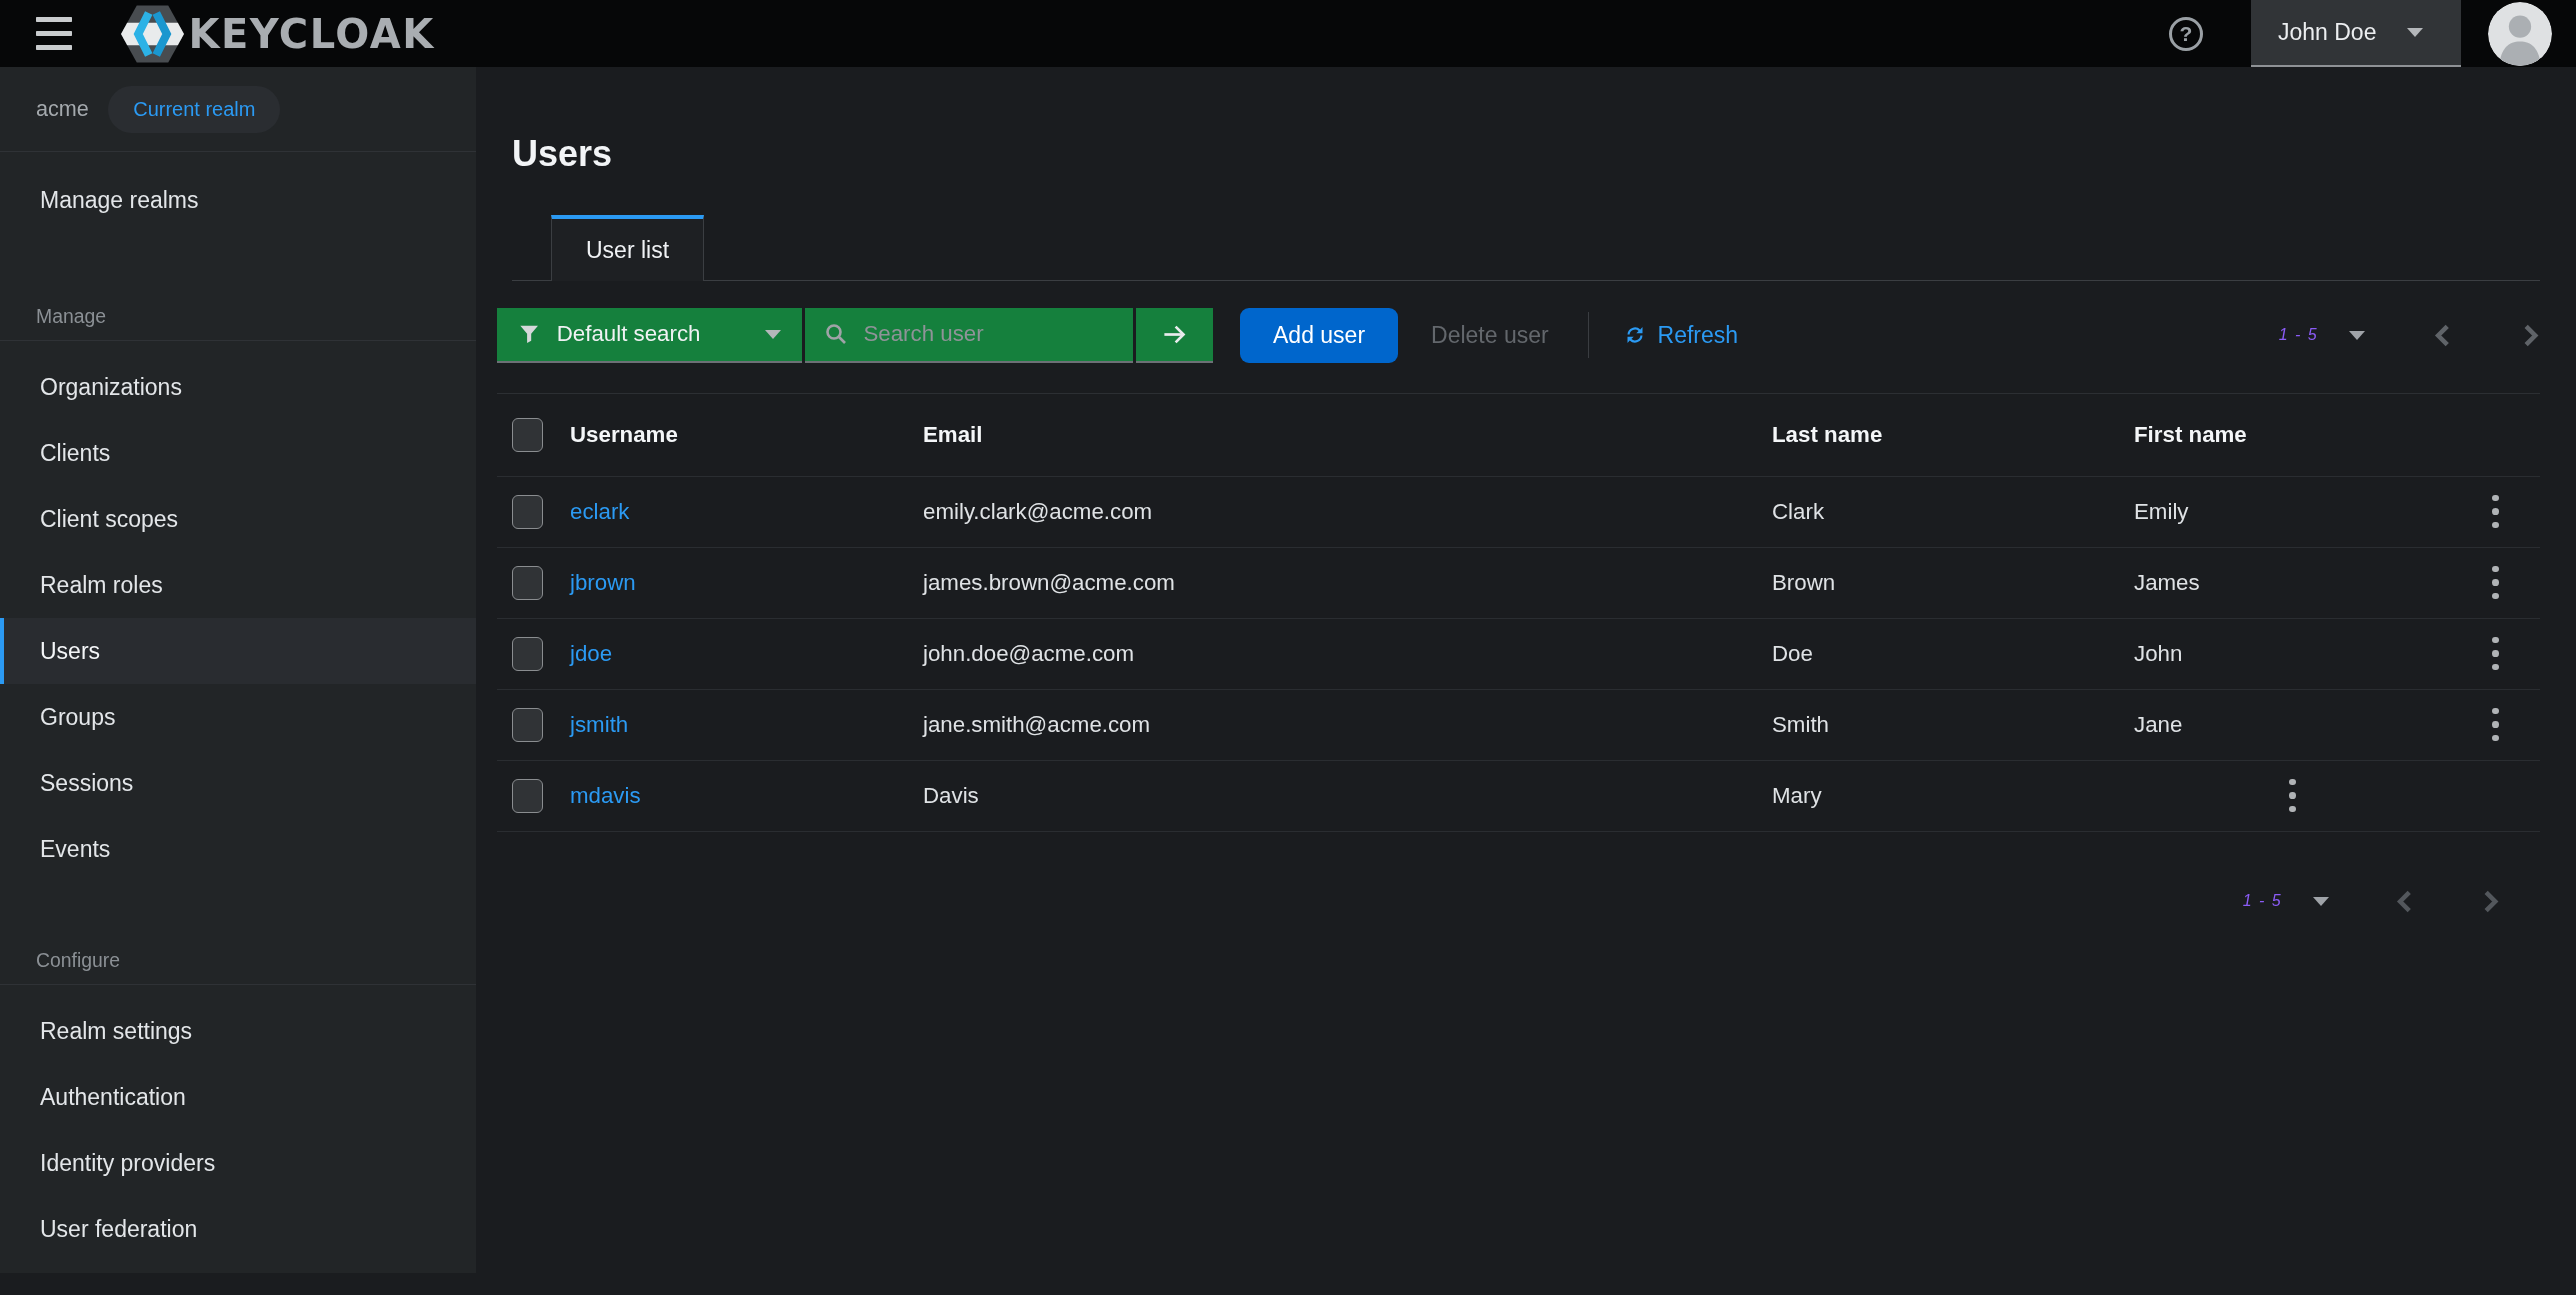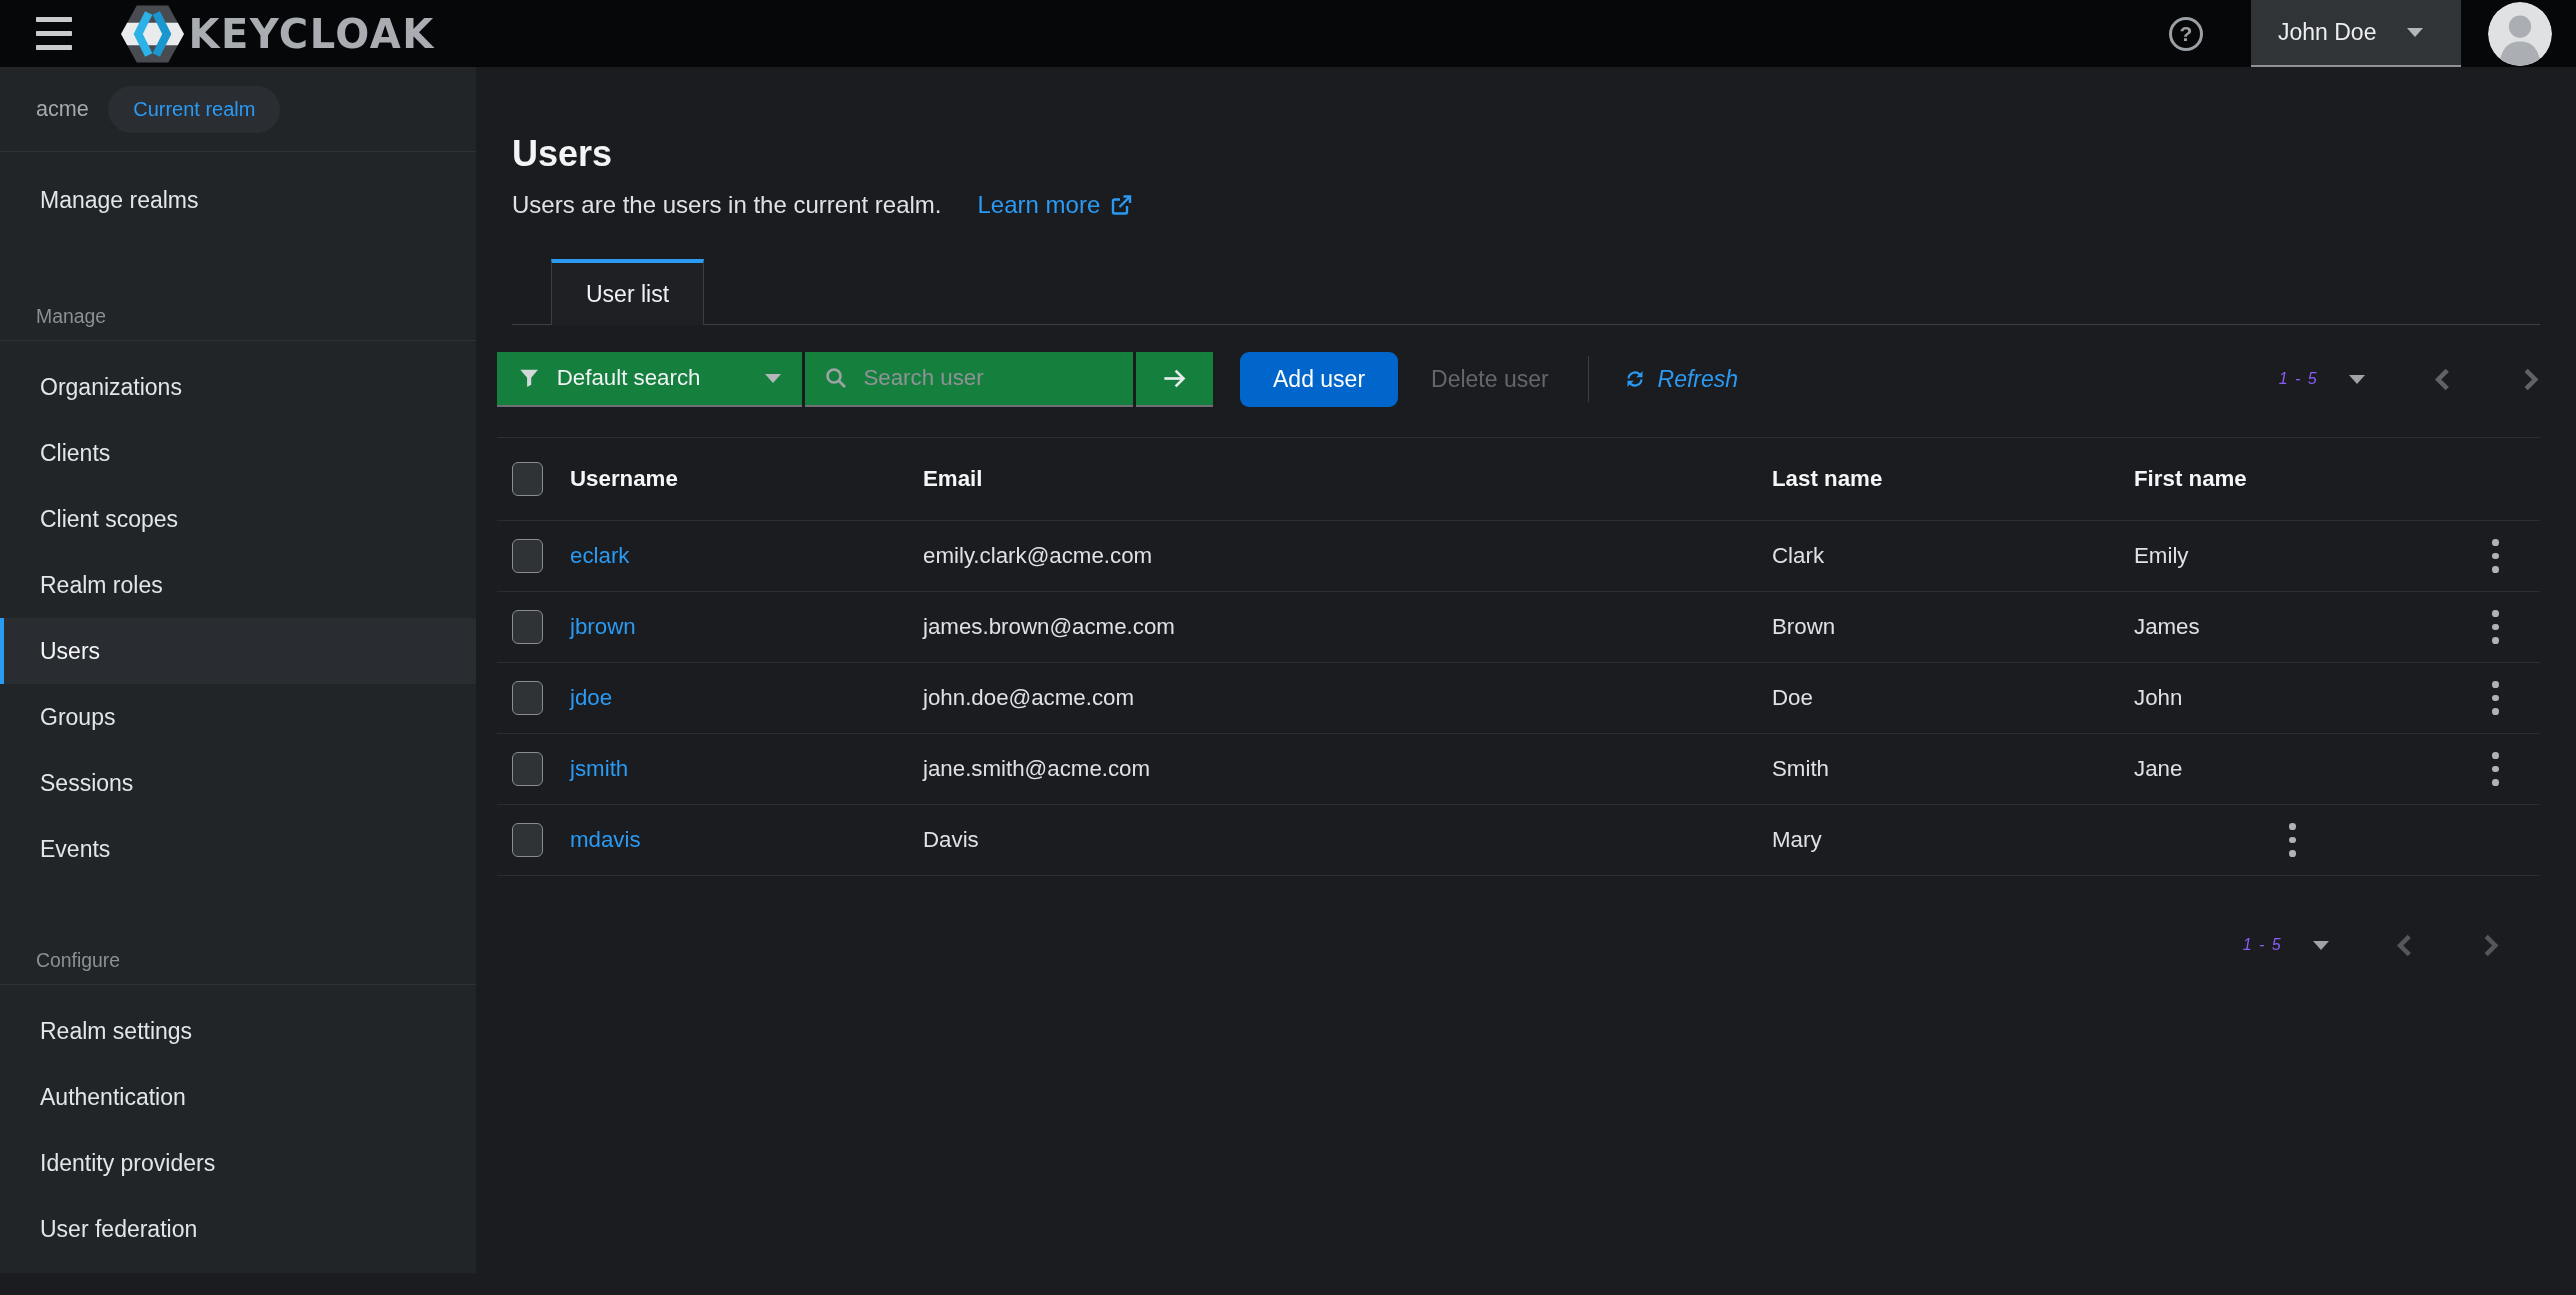--- a/index.html
+++ b/index.html
@@ -58,21 +58,21 @@
   .filter-select .label { color:#f0f2f4; font-size:22.3px; margin-left:16.4px; flex:1; }
   .search-box { width:328px; margin-left:3px; padding:0 19.4px; }
   .search-box input { background:transparent; border:none; outline:none; color:#e8ebee; font-size:22.3px; width:246px; margin-left:15px; }
   .search-box input::placeholder { color:#8f9398; }
   .arrow-btn { width:77px; margin-left:3px; justify-content:center; cursor:pointer; }
   .btn-primary { margin-left:27px; height:55px; padding:0 33px; background:#0066cc; color:#ffffff; font-size:23px;
     border:none; border-radius:9px; cursor:pointer; }
   .btn-disabled { margin-left:33px; background:none; border:none; color:#63676c; font-size:23px; }
   .vsep { width:1.5px; height:46px; background:#3a3d41; margin-left:39px; }
   .refresh { margin-left:34px; display:flex; align-items:center; color:#2b9af3; font-size:23px; cursor:pointer; background:none; border:none; }
-  .refresh span { margin-left:10.4px;font-style:italic; }
+  .refresh span { margin-left:10.4px; }
   .toolbar-spacer { flex:1; }
   .pagination { display:flex; align-items:center; }
   .pagination .range { color:#8b5cf6; font-size:16px; letter-spacing:1.5px;font-style:italic; }
   .pag-caret { margin-left:31px; border-top-color:#9fa3a8; cursor:pointer; }
   .chev { background:none; border:none; margin-left:68px; cursor:default; display:flex; align-items:center; }
 
   
   .table { margin-left:-15px; margin-top:30px; border-top:1.5px solid #2c2f33; }
   .trow { display:grid; grid-template-columns:73px 353px 849px 362px 317px 89px; align-items:center;
     border-bottom:1.5px solid #2a2d31; }
@@ -165,31 +165,20 @@
 
     <div class="nav-item">Realm settings</div>
     <div class="nav-item">Authentication</div>
     <div class="nav-item">Identity providers</div>
     <div class="nav-item">User federation</div>
   </nav>
 
   <main class="content">
     <h1 class="page-title">Users</h1>
 
-    <div class="desc-row">
-      <span class="desc-text">Users are the users in the current realm.</span>
-      <a class="learn-more">
-        <span>Learn more</span>
-        <svg width="24" height="24" viewBox="0 0 24 24" fill="none" stroke="#2b9af3" stroke-width="2.4">
-          <path d="M18 13v6a1.5 1.5 0 0 1-1.5 1.5h-11A1.5 1.5 0 0 1 4 19V8a1.5 1.5 0 0 1 1.5-1.5H11"></path>
-          <path d="M14.5 3.5H21V10"></path>
-          <line x1="10.5" y1="14" x2="20.5" y2="4"></line>
-        </svg>
-      </a>
-    </div>
 
     <div class="tabs">
       <div class="tab">
         <span>User list</span>
       </div>
     </div>
 
     <div class="toolbar">
       <div class="control filter-select">
         <svg width="22.3" height="22.3" viewBox="0 0 24 24" fill="#d5d8da">

